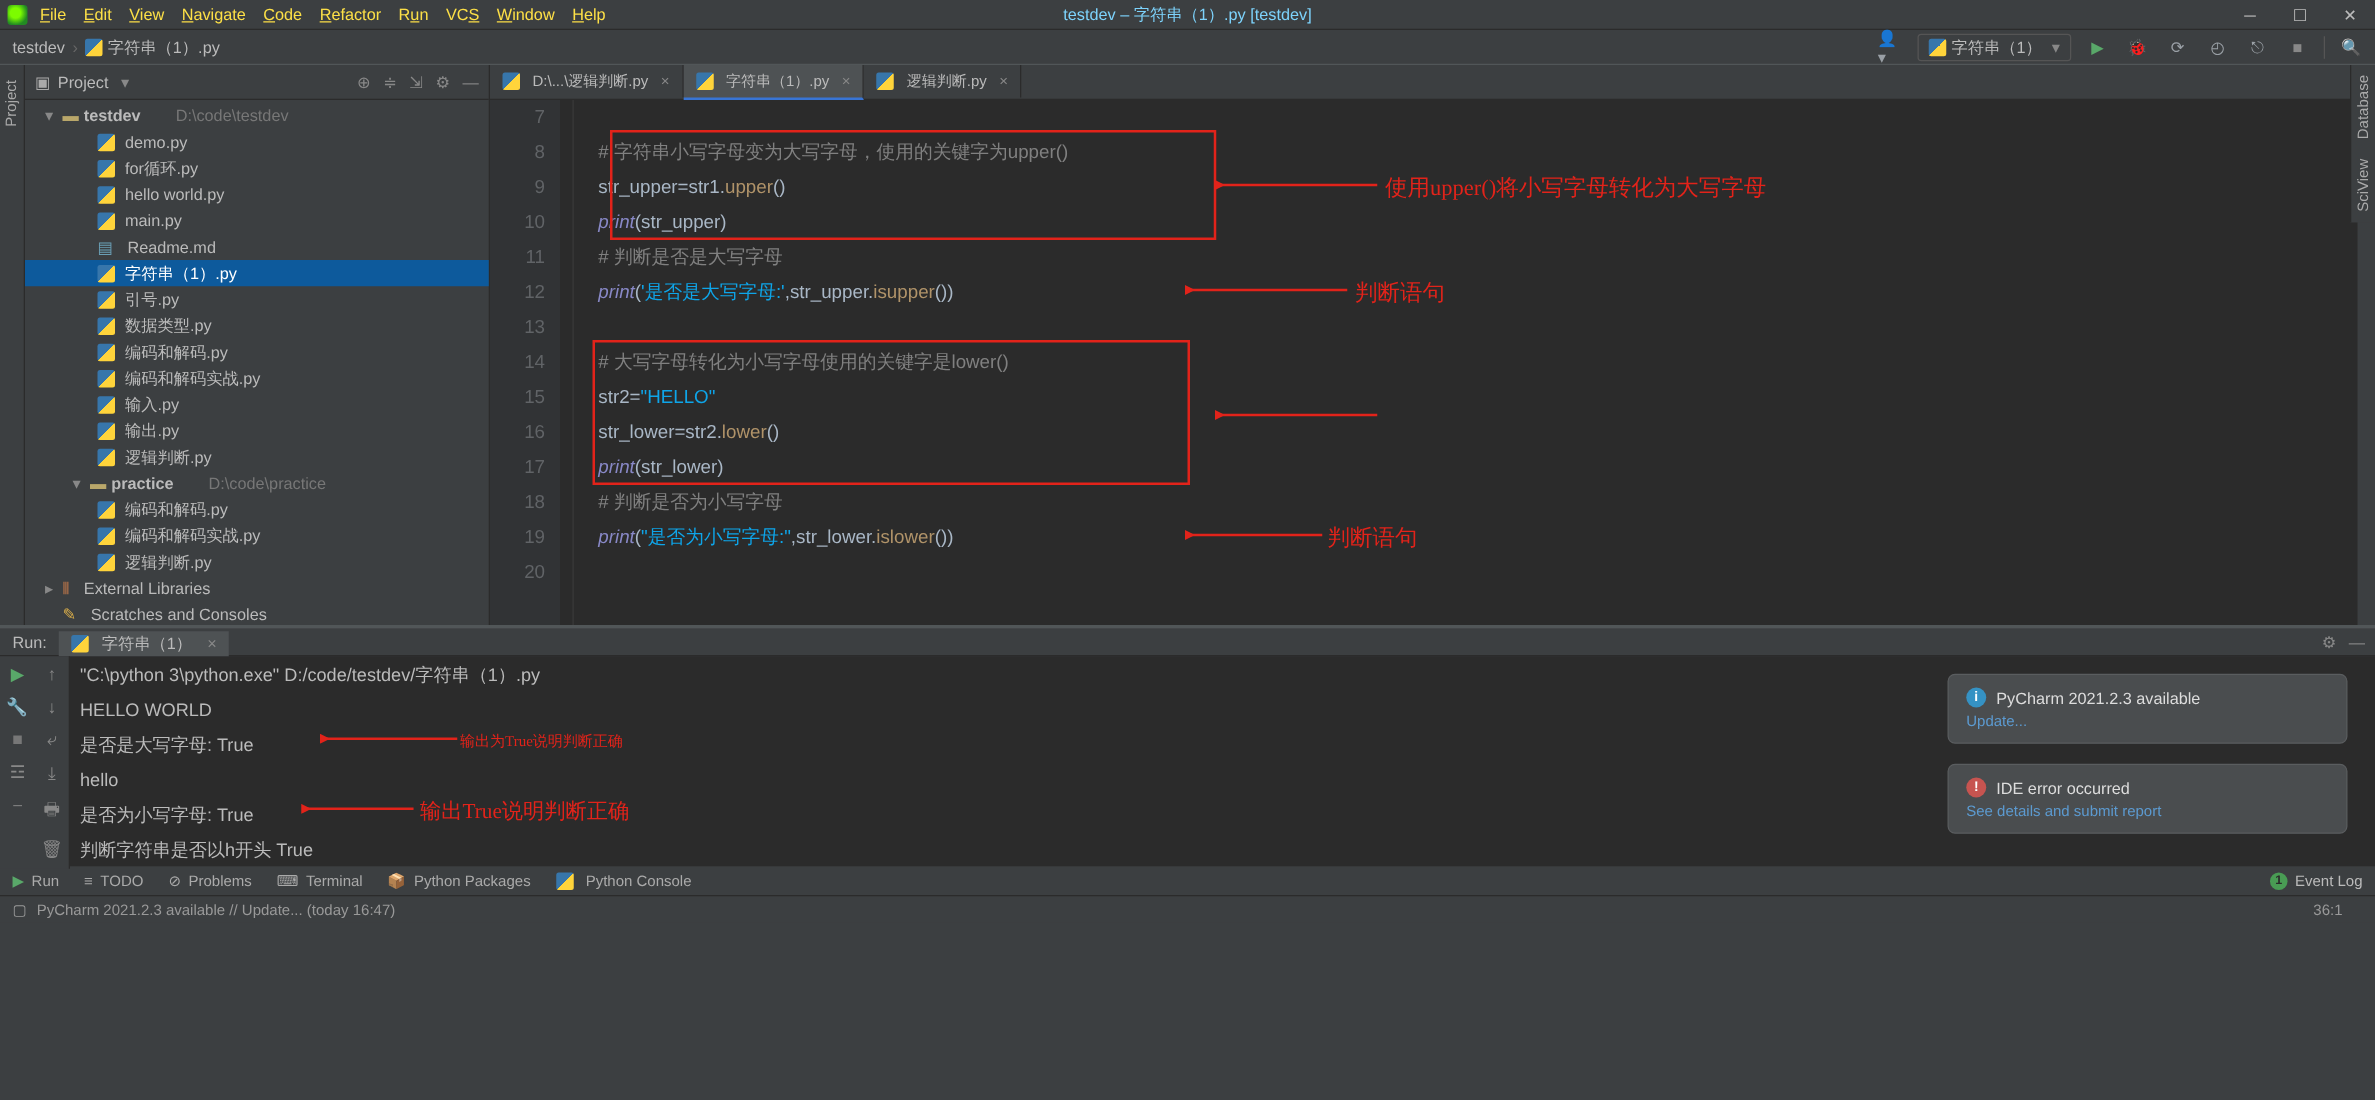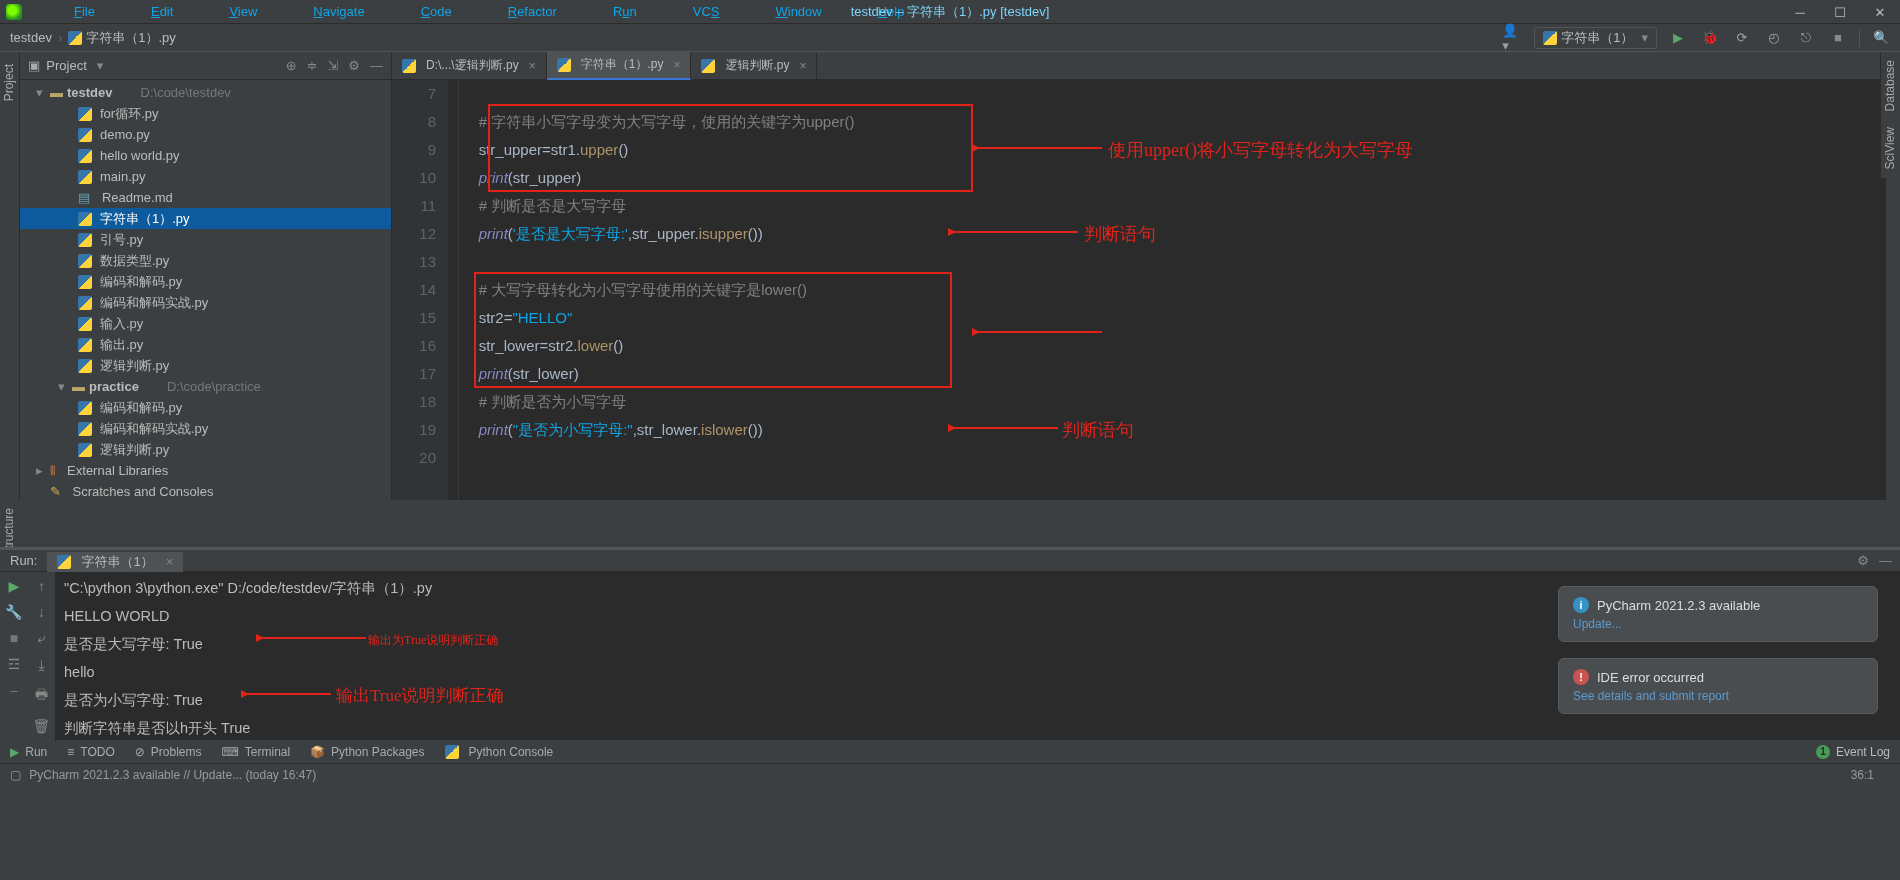--- a/index.html
+++ b/index.html
@@ -2,21 +2,21 @@
 <html><head>
 <meta charset="utf-8">
 <style>
   * { box-sizing: border-box; margin: 0; padding: 0; font-family: "Segoe UI", Arial, sans-serif; }
   body { width: 1900px; height: 880px; background: #3c3f41; color: #bbb; overflow: hidden; font-size: 13px; position: relative; }
 
   
   .titlebar { height: 24px; background: #3c3f41; display: flex; align-items: center; padding: 0 6px; border-bottom: 1px solid #2b2b2b; }
   .app-icon { width: 16px; height: 16px; background: radial-gradient(circle at 40% 40%, #7cfc00 30%, #228b22 70%); border-radius: 3px; margin-right: 10px; }
   .menu-items { display: flex; gap: 14px; }
-  .menu-items span { color: #0ea5e9; cursor: default; margin-left: 42px; }
+  .menu-items span { color: #fde047; cursor: default; }
   .menu-items span u { text-decoration: underline; }
   .title-center { position: absolute; left: 50%; transform: translateX(-50%); color: #7dd3fc; }
   .win-controls { position: absolute; right: 0; top: 0; display: flex; }
   .win-btn { width: 40px; height: 24px; display: flex; align-items: center; justify-content: center; color: #bbb; }
 
   
   .navbar { height: 28px; background: #3c3f41; display: flex; align-items: center; padding: 0 10px; border-bottom: 1px solid #515658; }
   .crumb-chev { color: #666; margin: 0 6px; }
   .py-icon { display: inline-block; width: 14px; height: 14px; background: linear-gradient(135deg, #3776ab 50%, #ffd43b 50%); border-radius: 2px; margin-right: 4px; vertical-align: middle; }
   .nav-right { position: absolute; right: 8px; display: flex; align-items: center; gap: 10px; }
@@ -45,21 +45,21 @@
   .tree-row { height: 21px; display: flex; align-items: center; padding-left: 16px; gap: 4px; }
   .tree-row.lvl1 { padding-left: 38px; }
   .tree-row.lvl2 { padding-left: 58px; }
   .tree-row.sel { background: #0d5a9c; color: #fff; }
   .tree-row .dim { color: #777; margin-left: 24px; }
   .tree-caret { color: #888; width: 10px; }
   .folder-ic { color: #b9a76a; }
 
   
   .editor { flex: 1; background: #2b2b2b; display: flex; flex-direction: column; position: relative; }
-  .editor-tabs { height: 28px; background: #3c3f41; display: flex; align-items: center; border-bottom: 1px solid #2b2b2b; }
+  .editor-tabs { height: 28px; background: #3c3f41; display: flex; align-items: flex-start; border-bottom: 1px solid #2b2b2b; }
   .etab { height: 26px; display: flex; align-items: center; padding: 0 10px; gap: 6px; color: #bbb; border-right: 1px solid #2b2b2b; font-size: 12px; }
   .etab.active { background: #4e5254; border-bottom: 2px solid #3875d6; height: 28px; }
   .etab .x { color: #888; font-size: 12px; margin-left: 4px; }
   .code-area { flex: 1; display: flex; position: relative; font-family: "JetBrains Mono", Consolas, monospace; font-size: 15px; line-height: 28px; }
   .gutter { width: 56px; background: #313335; color: #606366; text-align: right; padding: 0 12px 0 0; }
   .gutter div { height: 28px; }
   .code { flex: 1; position: relative; padding-left: 14px; color: #a9b7c6; }
   .code-line { height: 28px; white-space: pre; }
   .indent-guide { position: absolute; left: 10px; top: 0; bottom: 0; border-left: 1px solid #3a3a3a; }
   .tok-comment { color: #808080; }
@@ -68,21 +68,21 @@
   .tok-str { color: #0ea5e9; }
   .tok-builtin { color: #8888c6; font-style: italic; }
   .tok-call { color: #b09369; }
   .redbox { position: absolute; border: 2px solid #e2231a; pointer-events: none; }
   .anno { position: absolute; color: #e2231a; font-family: "SimSun", serif; font-size: 18px; pointer-events: none; }
   .arrow { position: absolute; pointer-events: none; }
   .edit-right-gutter { position: absolute; right: 0; top: 0; bottom: 0; width: 14px; background: #3c3f41; }
   .check-ok { color: #59a869; position: absolute; right: 2px; top: 4px; font-size: 14px; }
 
   
-  .run-panel { height: 192px; background: #2b2b2b; border-top: 3px solid #515658; display: flex; flex-direction: column; position: relative; margin-top: 47px; }
+  .run-panel { height: 192px; background: #2b2b2b; border-top: 3px solid #515658; display: flex; flex-direction: column; position: relative; }
   .run-header { height: 22px; background: #3c3f41; display: flex; align-items: center; padding-left: 10px; border-bottom: 1px solid #2b2b2b; }
   .run-header .label { color: #bbb; margin-right: 10px; }
   .run-tab { background: #4e5254; height: 20px; display: flex; align-items: center; padding: 0 10px; gap: 6px; margin-top: 2px; }
   .run-header-icons { position: absolute; right: 8px; display: flex; gap: 10px; color: #888; }
   .run-body { flex: 1; display: flex; }
   .run-gutter-col { width: 28px; background: #3c3f41; display: flex; flex-direction: column; align-items: center; padding-top: 6px; gap: 10px; color: #888; font-size: 14px; }
   .run-gutter-col2 { width: 28px; background: #3c3f41; display: flex; flex-direction: column; align-items: center; padding-top: 6px; gap: 10px; color: #888; font-size: 14px; border-right: 1px solid #2b2b2b; }
   .console { flex: 1; font-family: Consolas, monospace; font-size: 14.5px; line-height: 28px; padding: 2px 0 0 8px; color: #bbb; position: relative; }
   .console-line { height: 28px; white-space: pre; }
   .con-bool { color: #bbbbbb; }
@@ -178,25 +178,25 @@
     </div>
     <div class="tree">
       <div class="tree-row">
         <span class="tree-caret">▾</span>
         <span class="folder-ic">▬</span>
         <b>testdev</b>
         <span class="dim">D:\code\testdev</span>
       </div>
       <div class="tree-row lvl2">
           <span class="py-icon"></span>
+          <span>demo.py</span>
+        </div>
+      <div class="tree-row lvl2">
+          <span class="py-icon"></span>
           <span>for循环.py</span>
-        </div>
-      <div class="tree-row lvl2">
-          <span class="py-icon"></span>
-          <span>demo.py</span>
         </div>
       <div class="tree-row lvl2">
           <span class="py-icon"></span>
           <span>hello world.py</span>
         </div>
       <div class="tree-row lvl2">
           <span class="py-icon"></span>
           <span>main.py</span>
         </div>
       <div class="tree-row lvl2"><span style="color:#6a9fb5">▤</span>&nbsp;<span>Readme.md</span></div>

